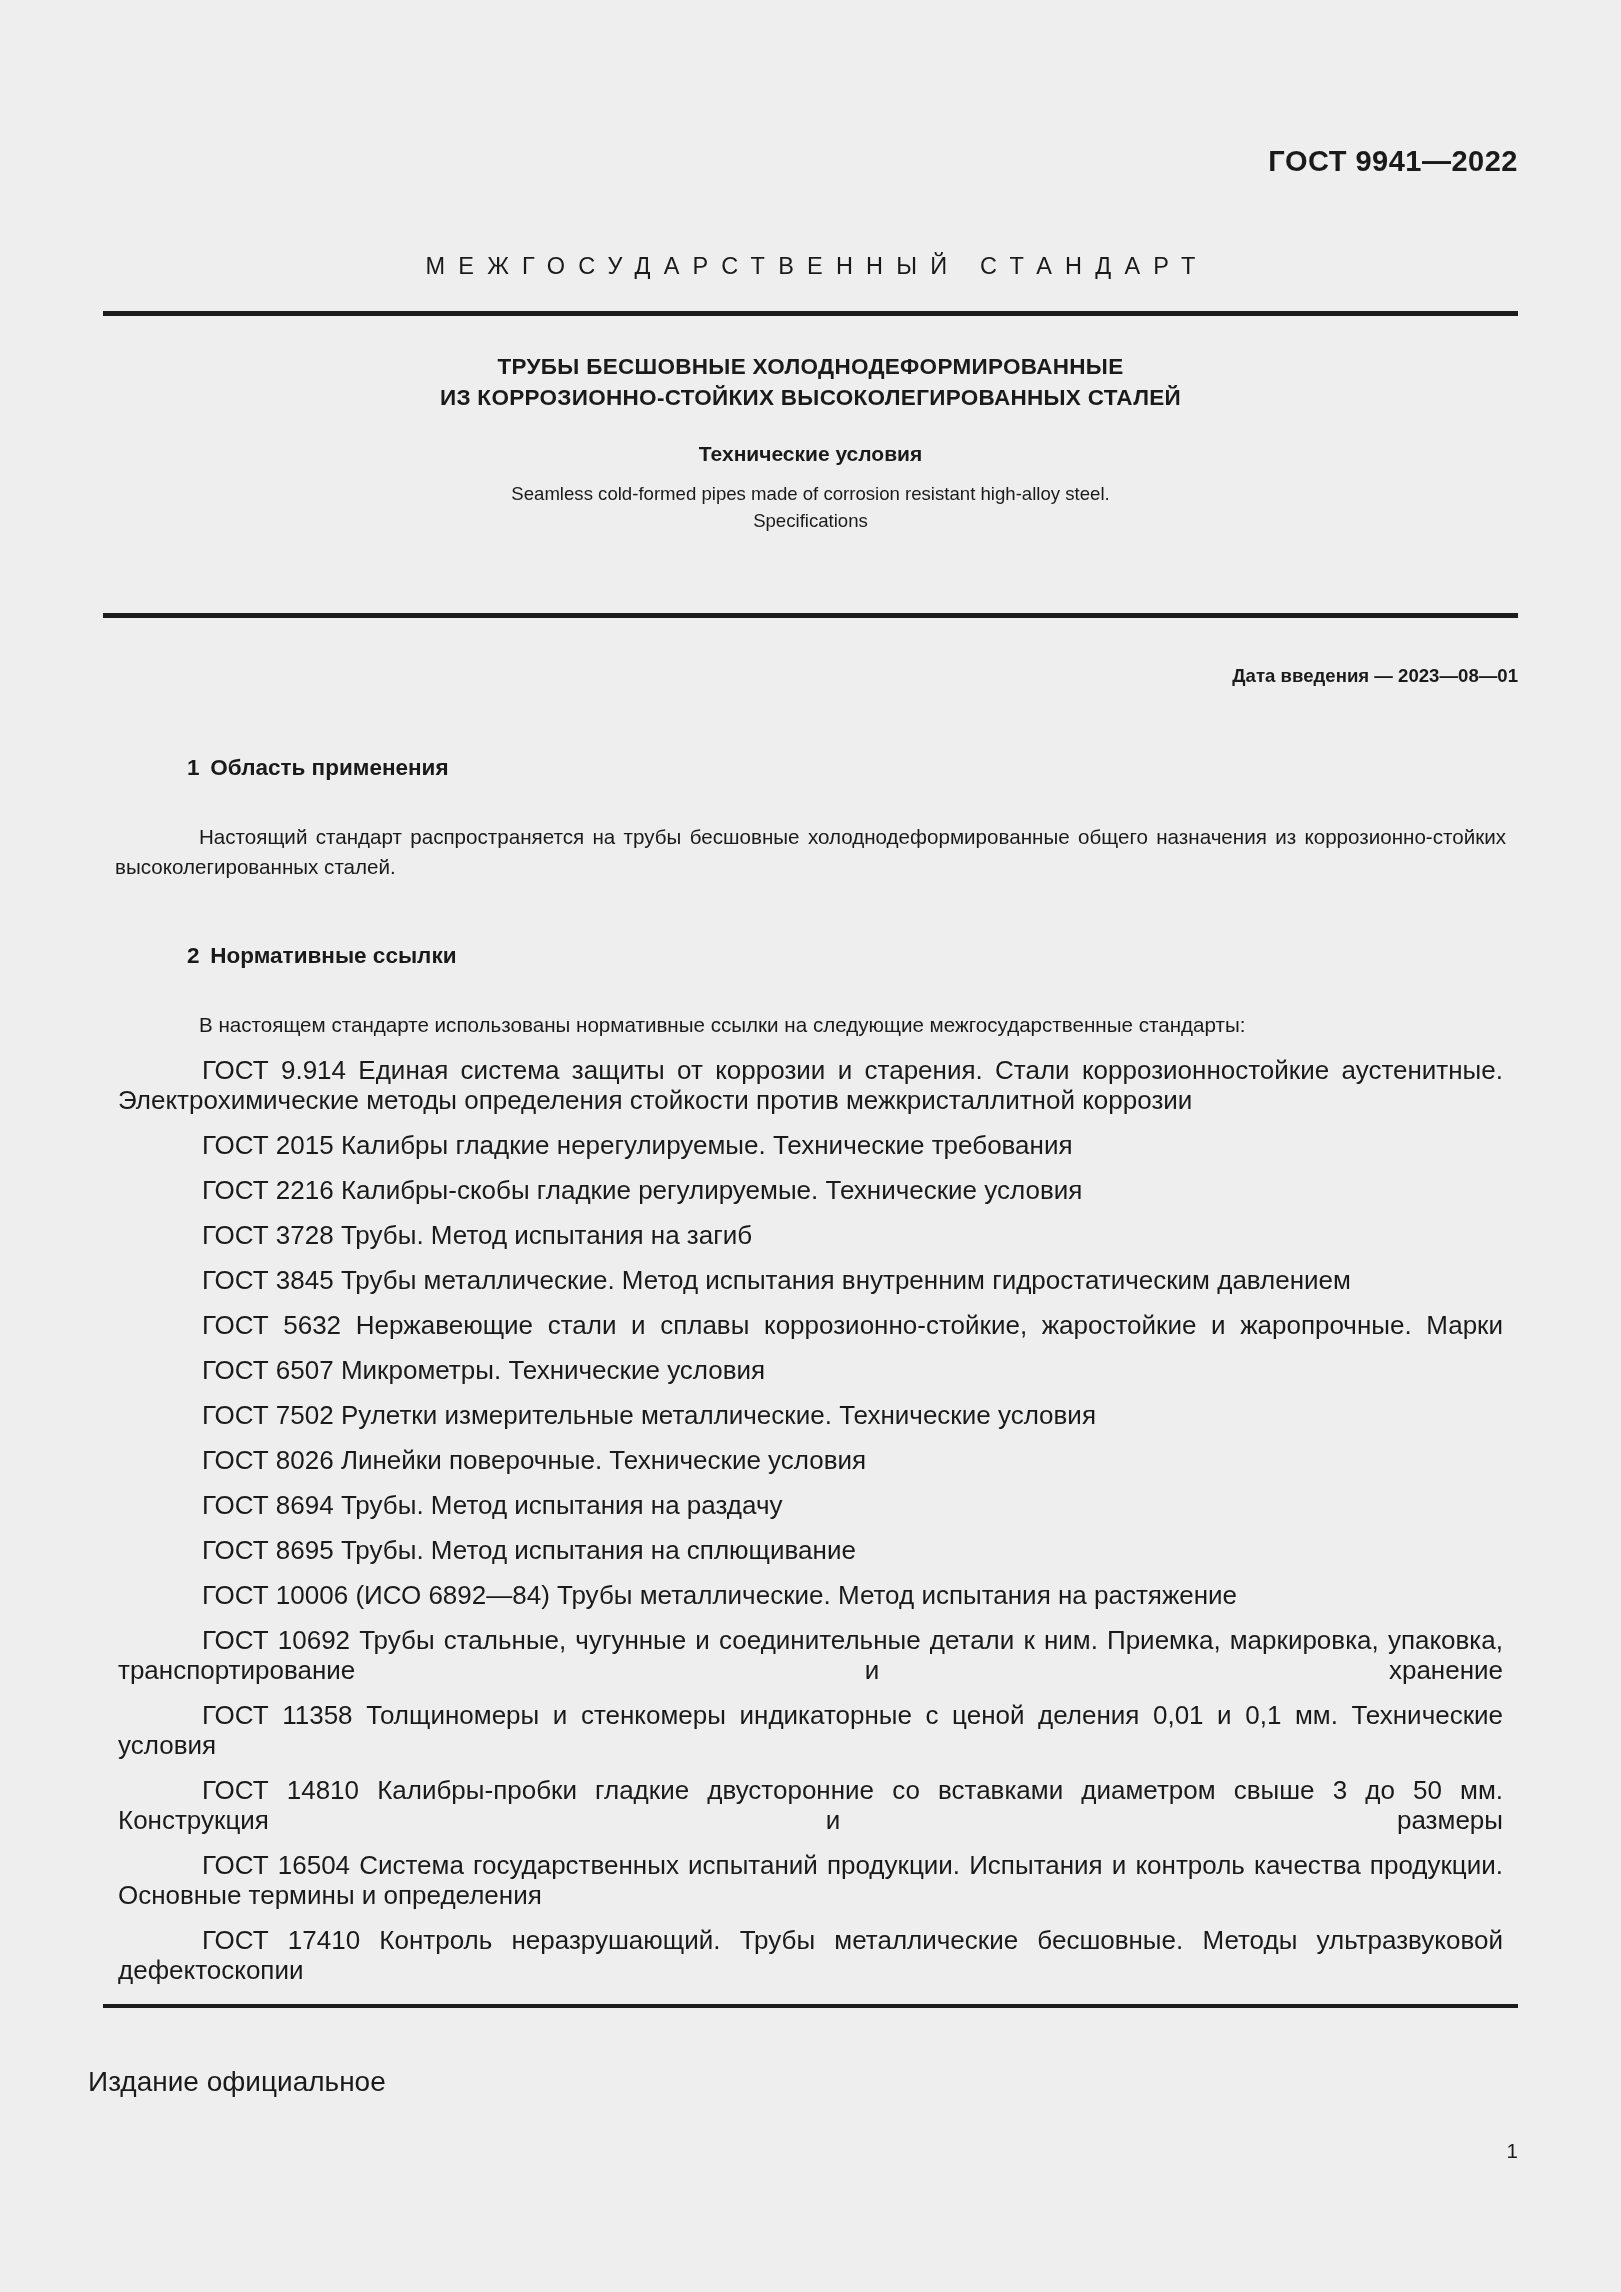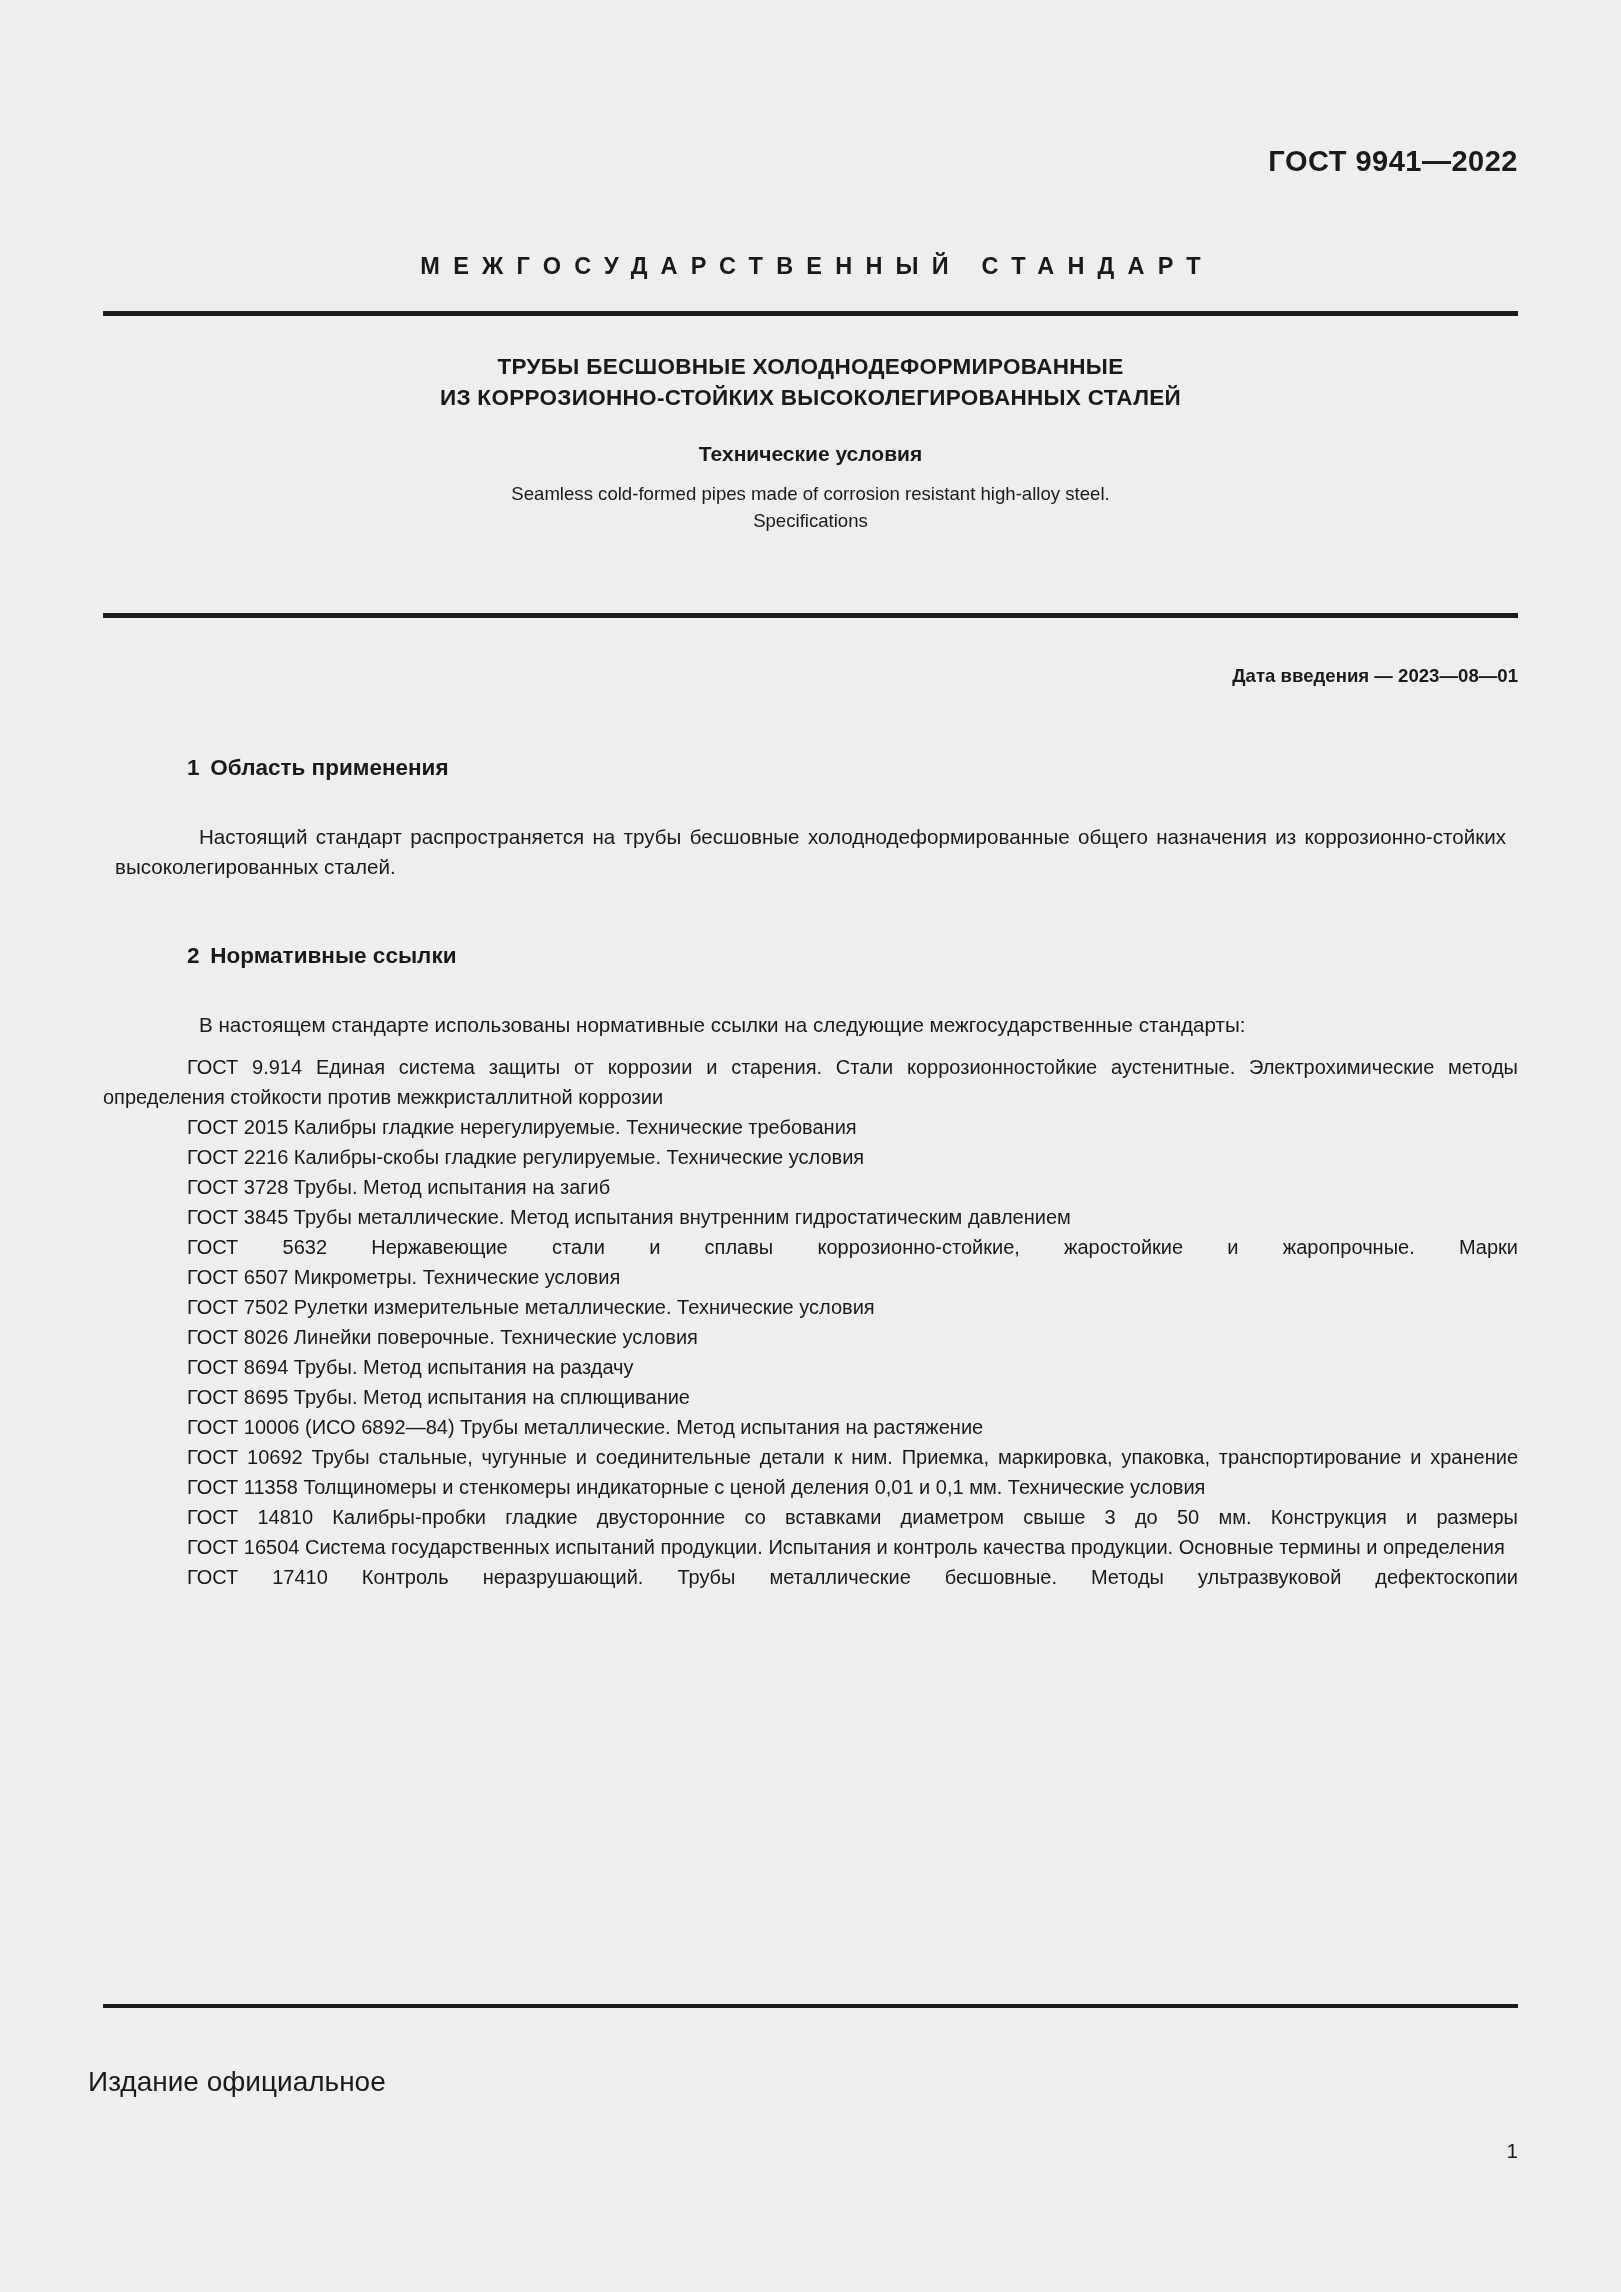--- a/index.html
+++ b/index.html
@@ -32,21 +32,21 @@
     letter-spacing: 0.5px;
     white-space: nowrap;
   }
   .interstate-line {
     position: absolute;
     top: 253px;
     left: 103px;
     right: 103px;
     text-align: center;
     font-size: 23.5px;
-    font-weight: bold;
+    font-weight: normal;
     letter-spacing: 13.2px;
     text-indent: 13.2px;
     white-space: nowrap;
   }
   .rule-thick {
     position: absolute;
     left: 103px;
     right: 103px;
     height: 4.9px;
     background: #1c1c1c;
@@ -119,25 +119,25 @@
     text-align: justify;
     text-indent: 84px;
     padding-top: 29px;
   }
   .ref-list {
     margin: 0;
     padding: 0;
     list-style: none;
   }
   .ref-list li {
-    font-size: 20px;
+    font-size: 26px;
     line-height: 30px;
     text-align: justify;
     text-indent: 84px;
-    margin: 0;
+    margin: 15px;
   }
   .ref-list li.spaced {
     text-align: justify;
     text-align-last: justify;
   }
 
   .official {
     position: absolute;
     left: 88px;
     top: 2066px;

